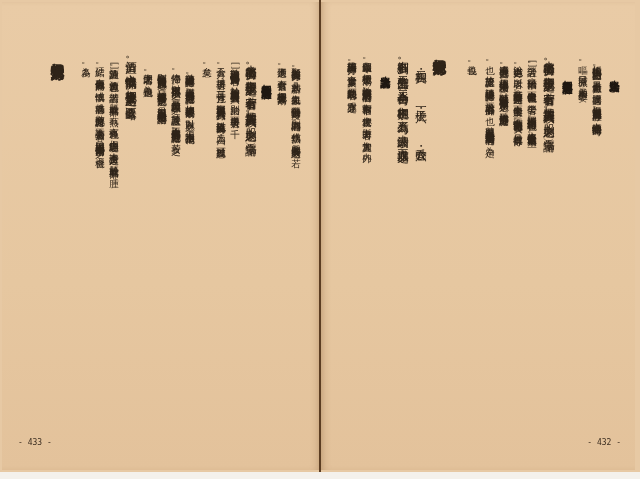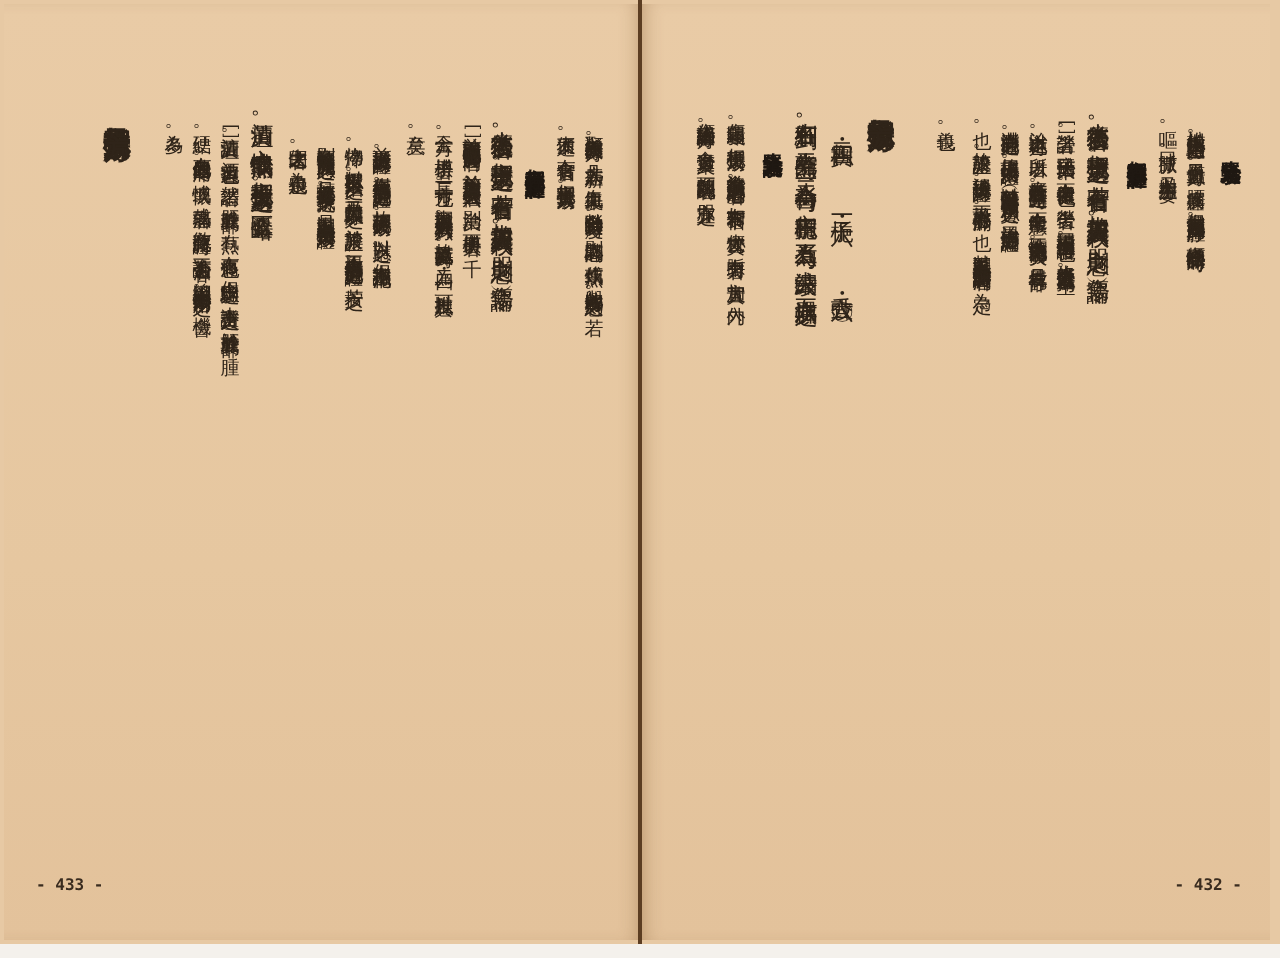--- a/index.html
+++ b/index.html
@@ -33,21 +33,20 @@
   .body-text { font-size: 11.5px; line-height: 13px; }
   .note-text { font-size: 9.5px; line-height: 11px; }
   .heading-big { font-size: 13.5px; line-height: 15px; font-weight: bold; }
   .sub-heading {
     font-family: "DejaVu Sans", "Liberation Sans", sans-serif;
     font-size: 10px; line-height: 12px; font-weight: bold; color: #1f1812;
   }
   .page-num {
     position: absolute; font-size: 8px; color: #3a2c1f;
     font-family: "DejaVu Sans Mono", "Liberation Mono", monospace;
-    font-weight: bold;
   }
 </style>
 </head>
 <body>
 
 <div class="spread">
 
   <div class="page left">
     <div class="col note-text" style="right:18px; top:58px;">類聚方廣義本方條曰。凡大病新差。血氣未復。勞動食啖過度時。則心胸滿悶。或作煩熱。與此方使將養之則愈。若</div>
     <div class="col note-text" style="right:32px; top:58px;">大便不通。有宿食者。宜枳實梔子大黃豉湯。</div>

